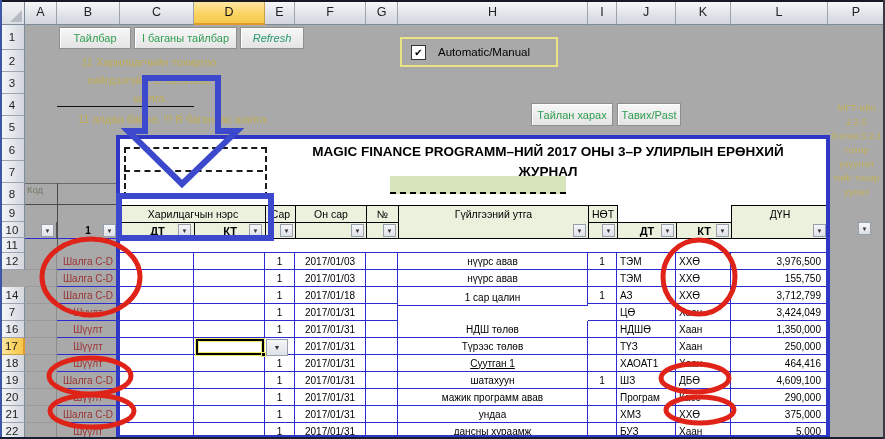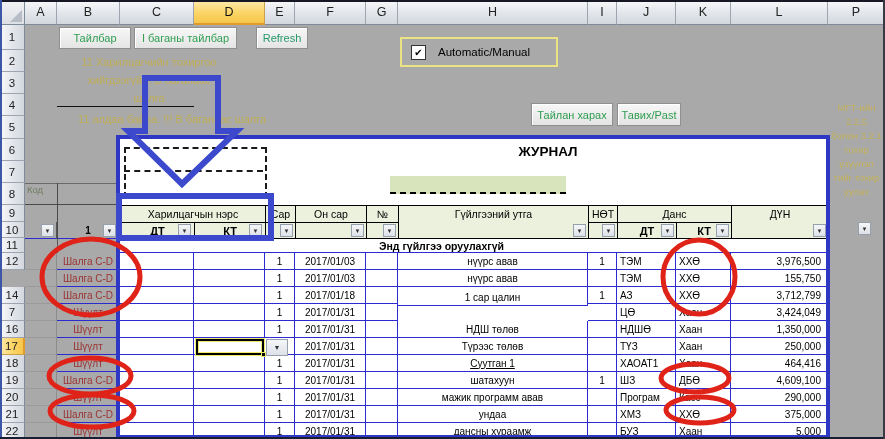--- a/index.html
+++ b/index.html
@@ -99,21 +99,21 @@
       <div class="rh" style="top: 355px; height: 17px;">18</div>
       <div class="rh" style="top: 372px; height: 17px;">19</div>
       <div class="rh" style="top: 389px; height: 17px;">20</div>
       <div class="rh" style="top: 406px; height: 17px;">21</div>
       <div class="rh" style="top: 423px; height: 16px;">22</div>
     </div>
   <div class="corner"></div>
 
   <div class="xbtn" style="left:134px;top:27px;width:103px;height:22px;">I баганы тайлбар</div>
   <div class="xbtn" style="left:59px;top:27px;width:72px;height:22px;">Тайлбар</div>
-  <div class="xbtn" style="left:256px;top:27px;width:52px;height:22px;color:#26996a;">Refresh</div>
+  <div class="xbtn" style="left:240px;top:27px;width:64px;height:22px;color:#26996a;font-style:italic;">Refresh</div>
 
   <div class="msg khaki" style="left:55px;top:53px;width:188px;">
     <div>11 Харилцагчийн тохиргоо</div>
     <div>хийгдээгүй!!! B баганаас</div>
     <div>шалга</div>
   </div>
   <div class="abs" style="left:57px;top:106px;width:137px;height:1px;background:#111;"></div>
   <div class="msg khaki" style="left:52px;top:110px;width:240px;">11 алдаа байна. !!! B баганаас шалга</div>
 
   <div class="abs" style="left:27px;top:184px;width:18px;font-size:9.5px;line-height:11px;color:#6f7d63;white-space:normal;">Код</div>
@@ -134,20 +134,21 @@
       <div>болон 3.2.1</div>
       <div>тохир</div>
       <div>үзүүлэл</div>
       <div>тийг тохир</div>
       <div>уулах</div>
     </div>
 
   <div class="dd" style="left:858px;top:222px;">▼</div>
 
   <div class="abs" style="left:268px;top:142px;width:560px;text-align:center;font-weight:bold;font-size:13.5px;line-height:20px;color:#000;">
+    <div>MAGIC FINANCE PROGRAMM–НИЙ 2017 ОНЫ 3–Р УЛИРЛЫН ЕРӨНХИЙ</div>
     <div>ЖУРНАЛ</div>
   </div>
 
   <div class="abs" style="left:390px;top:176px;width:176px;height:18px;background:#d7e4bc;border-bottom:2px dashed #000;"></div>
 
   <div class="dashbox" style="left:124px;top:147px;width:139px;height:47px;"></div>
   <div class="dashline" style="left:124px;top:170px;width:139px;"></div>
 
   <div class="hdr" style="left:120px;top:205px;width:146px;height:18px;">Харилцагчын нэрс</div>
   <div class="hdr bold" style="left:120px;top:222px;width:75px;height:17px;">ДТ</div>
@@ -167,40 +168,38 @@
   <div class="hdr" style="left:366px;top:222px;width:33px;height:17px;"></div>
   <div class="dd" style="left:383px;top:224px;">▼</div>
 
   <div class="hdr top" style="left:398px;top:205px;width:191px;height:34px;">Гүйлгээний утга</div>
   <div class="dd" style="left:573px;top:224px;">▼</div>
 
   <div class="hdr" style="left:588px;top:205px;width:30px;height:18px;">НӨТ</div>
   <div class="hdr" style="left:588px;top:222px;width:30px;height:17px;"></div>
   <div class="dd" style="left:602px;top:224px;">▼</div>
 
-  <div class="hdr" style="left:617px;top:205px;width:115px;height:18px;">Данс</div>
   <div class="hdr bold" style="left:617px;top:222px;width:60px;height:17px;">ДТ</div>
   <div class="dd" style="left:661px;top:224px;">▼</div>
   <div class="hdr bold" style="left:676px;top:222px;width:56px;height:17px;">КТ</div>
   <div class="dd" style="left:716px;top:224px;">▼</div>
 
   <div class="hdr top" style="left:731px;top:205px;width:98px;height:34px;">ДҮН</div>
   <div class="dd" style="left:813px;top:224px;">▼</div>
 
   <div class="cell bgrid" style="left:25px;top:222px;width:32px;height:17px;"></div>
   <div class="dd" style="left:41px;top:224px;">▼</div>
   <div class="cell bgrid cc" style="left:57px;top:222px;width:63px;height:17px;font-weight:bold;">1</div>
   <div class="dd" style="left:103px;top:224px;">▼</div>
 
   <div class="abs" style="left:25px;top:204px;width:95px;height:1px;background:#4a4a4a;"></div>
   <div class="abs" style="left:25px;top:183px;width:95px;height:1px;background:#6a6a6a;"></div>
   <div class="abs" style="left:57px;top:183px;width:1px;height:56px;background:#4a4a4a;"></div>
   <div class="abs" style="left:57px;top:239px;width:1px;height:198px;background:#5a5a5a;"></div>
 
-  <div class="cell cc" style="left:295px;top:238px;width:293px;height:15px;font-weight:600;font-size:10.5px;">Энд гүйлгээ оруулахгүй</div>
   <div class="abs" style="left:120px;top:252px;width:708px;height:1px;background:#2b2bd0;"></div>
 
   <div id="grid">
       <div class="cell ggrid" style="left: 25px; top: 253px; width: 32px; height: 17px;"></div>
       <div class="cell bgrid cc redlab" style="left: 57px; top: 253px; width: 63px; height: 17px;">Шалга C-D</div>
       <div class="cell wgrid" style="left: 120px; top: 253px; width: 74px; height: 17px;"></div>
       <div class="cell wgrid" style="left: 194px; top: 253px; width: 71px; height: 17px;"></div>
       <div class="cell wgrid cc" style="left: 265px; top: 253px; width: 30px; height: 17px;">1</div>
       <div class="cell wgrid cc" style="left: 295px; top: 253px; width: 71px; height: 17px;">2017/01/03</div>
       <div class="cell wgrid" style="left: 366px; top: 253px; width: 32px; height: 17px;"></div>

